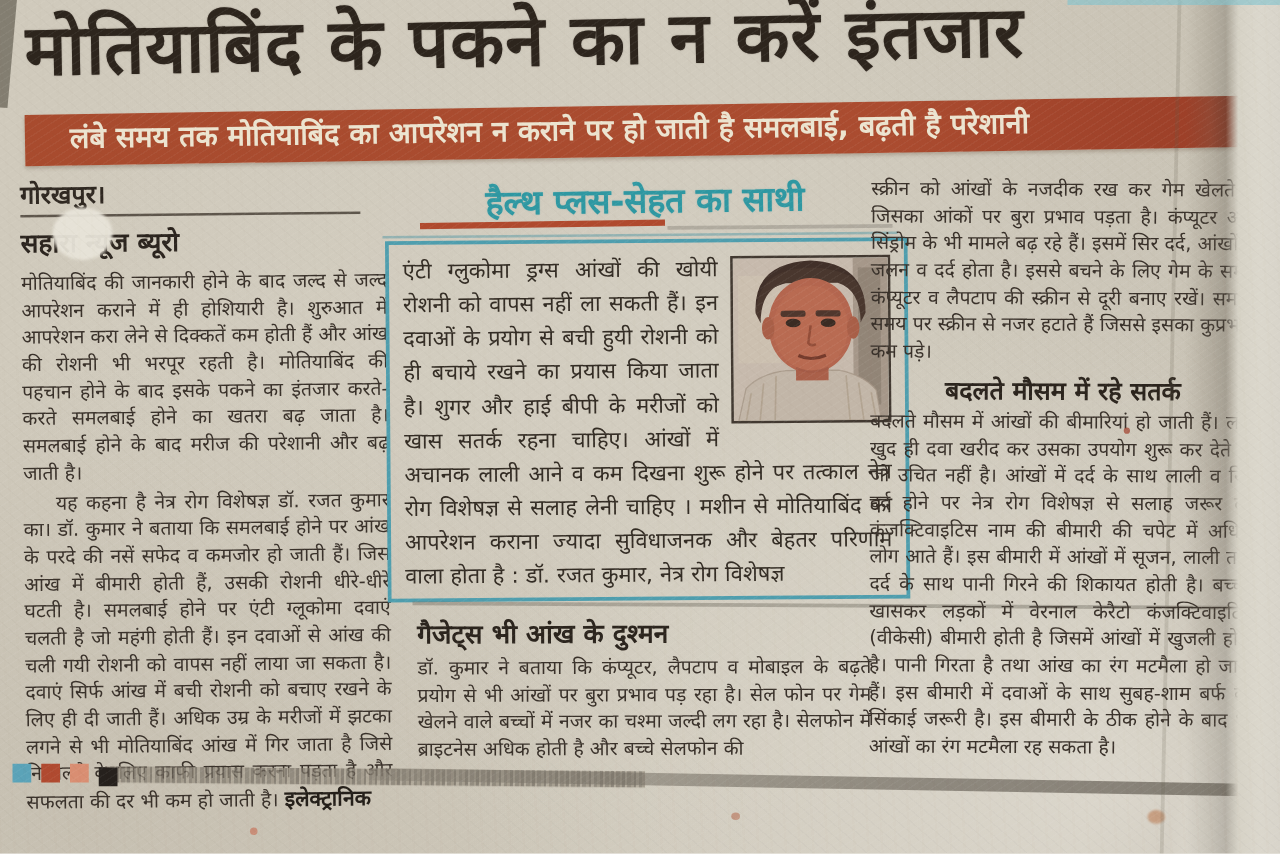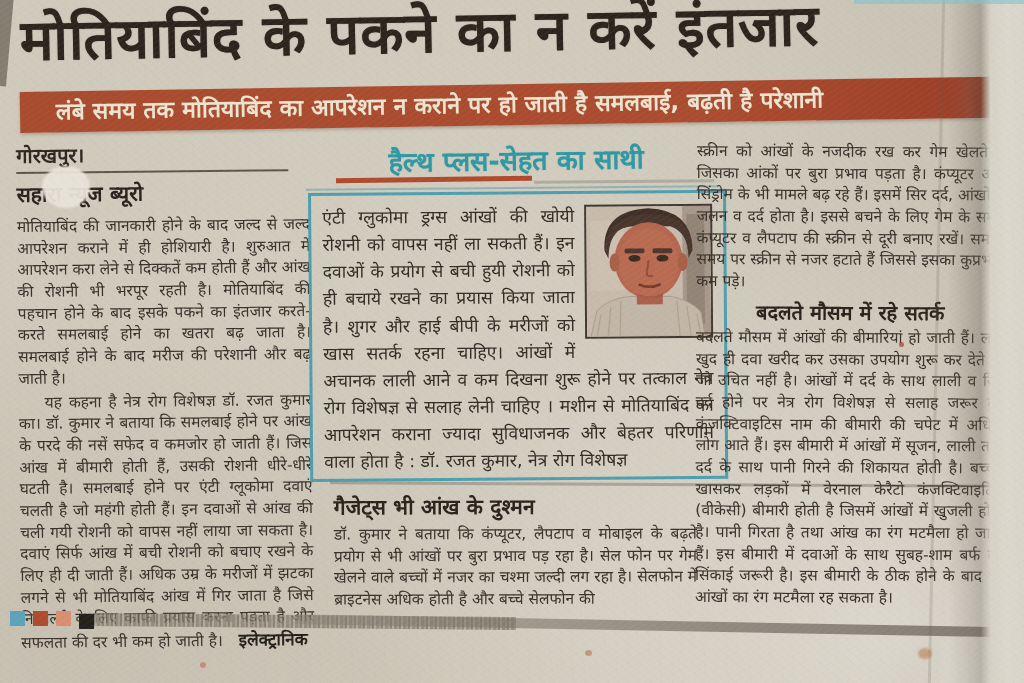--- a/index.html
+++ b/index.html
@@ -31,21 +31,21 @@
     color:#ece4d0;font-size:23px;font-weight:bold;line-height:41px;padding-left:36px;
     white-space:nowrap;overflow:hidden;transform:rotate(-0.9deg);transform-origin:0 50%;
     box-shadow:0 2px 3px rgba(80,50,30,.25);
   }
   .col-left{position:absolute;left:16px;top:142px;width:293px;transform:rotate(-0.6deg);transform-origin:0 0;color:#39312a;}
   .dateline{font-size:20px;font-weight:bold;color:#2f2821;}
   .dateline-rule{height:2px;background:#4a4238;width:272px;margin:3px 0 6px 0;opacity:.85;}
   .byline{font-size:21px;font-weight:bold;color:#2b241e;margin-bottom:9px;}
   .body-text{font-size:15.5px;line-height:1.4;text-align:justify;}
   .body-text.indent{text-indent:26px;margin-top:2px;}
-  .bold-run{font-weight:bold;font-size:17px;color:#241f19;margin-left:11px;}
+  .bold-run{font-weight:bold;font-size:17px;color:#241f19;}
   .health-header{
     position:absolute;left:330px;top:141px;width:372px;text-align:center;
     color:#2f98a2;font-size:27px;font-weight:bold;transform:rotate(-0.8deg);
     text-shadow:0 0 1px rgba(47,152,162,.5);
   }
   .rule-red{position:absolute;left:336px;top:177px;width:196px;height:5px;background:#b04a2e;transform:rotate(-0.8deg);}
   .rule-grey{position:absolute;left:534px;top:180px;width:180px;height:3px;background:#9a948a;opacity:.6;transform:rotate(-0.5deg);}
   .rule-blue{position:absolute;left:306px;top:187px;width:412px;height:2px;background:#7fa9ad;opacity:.75;transform:rotate(-0.5deg);}
   .quote-box{
     position:absolute;left:308px;top:193px;width:418px;height:289px;box-sizing:border-box;

